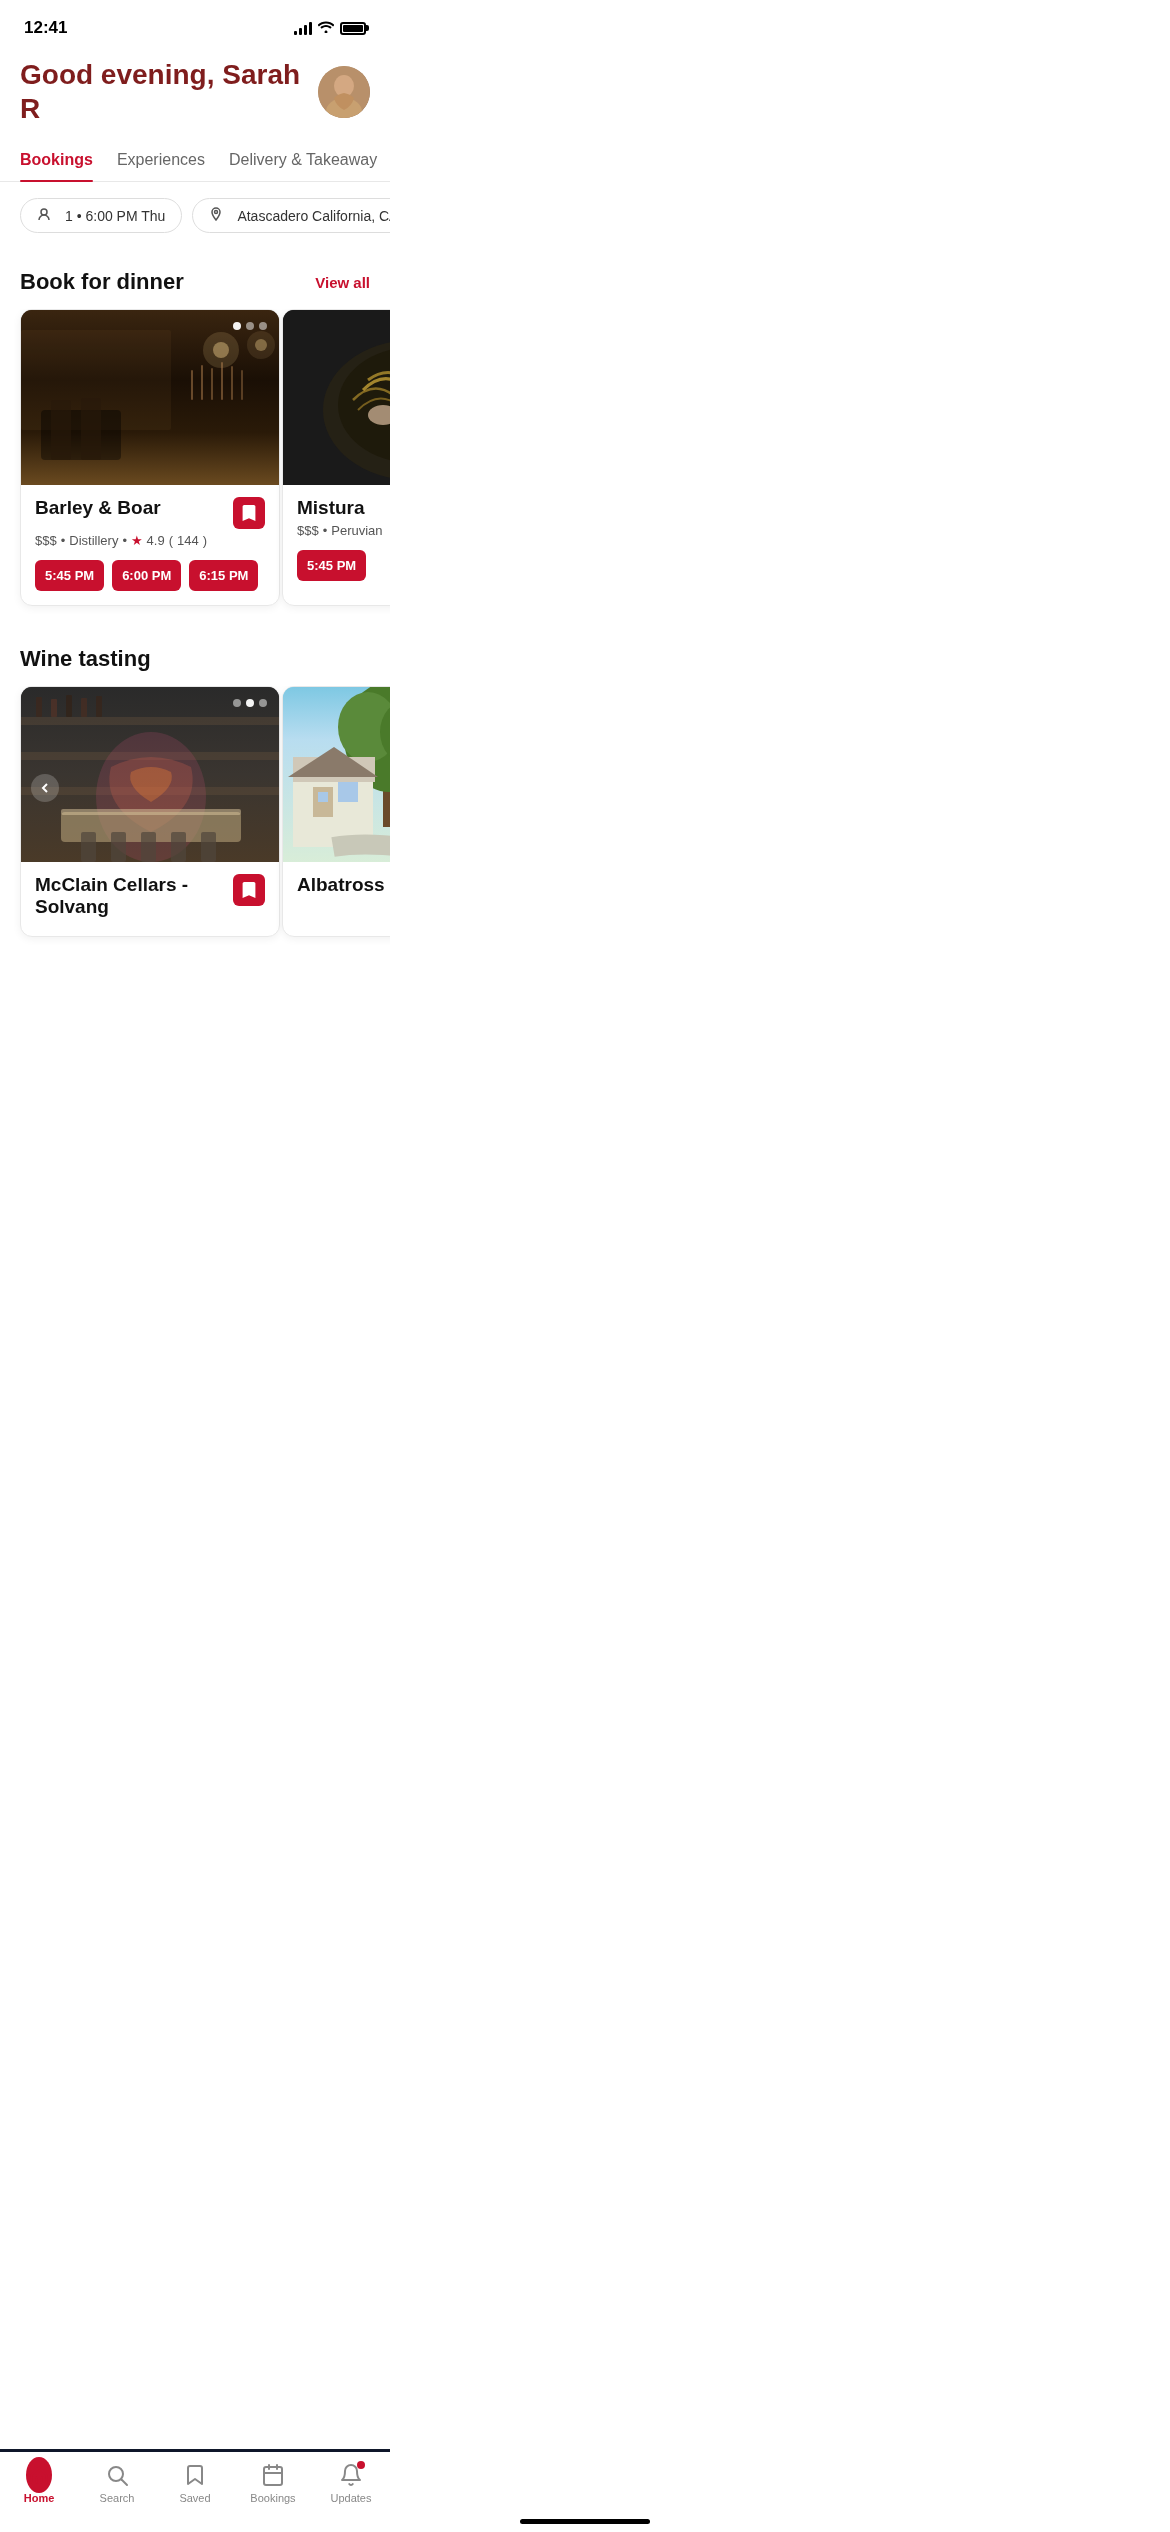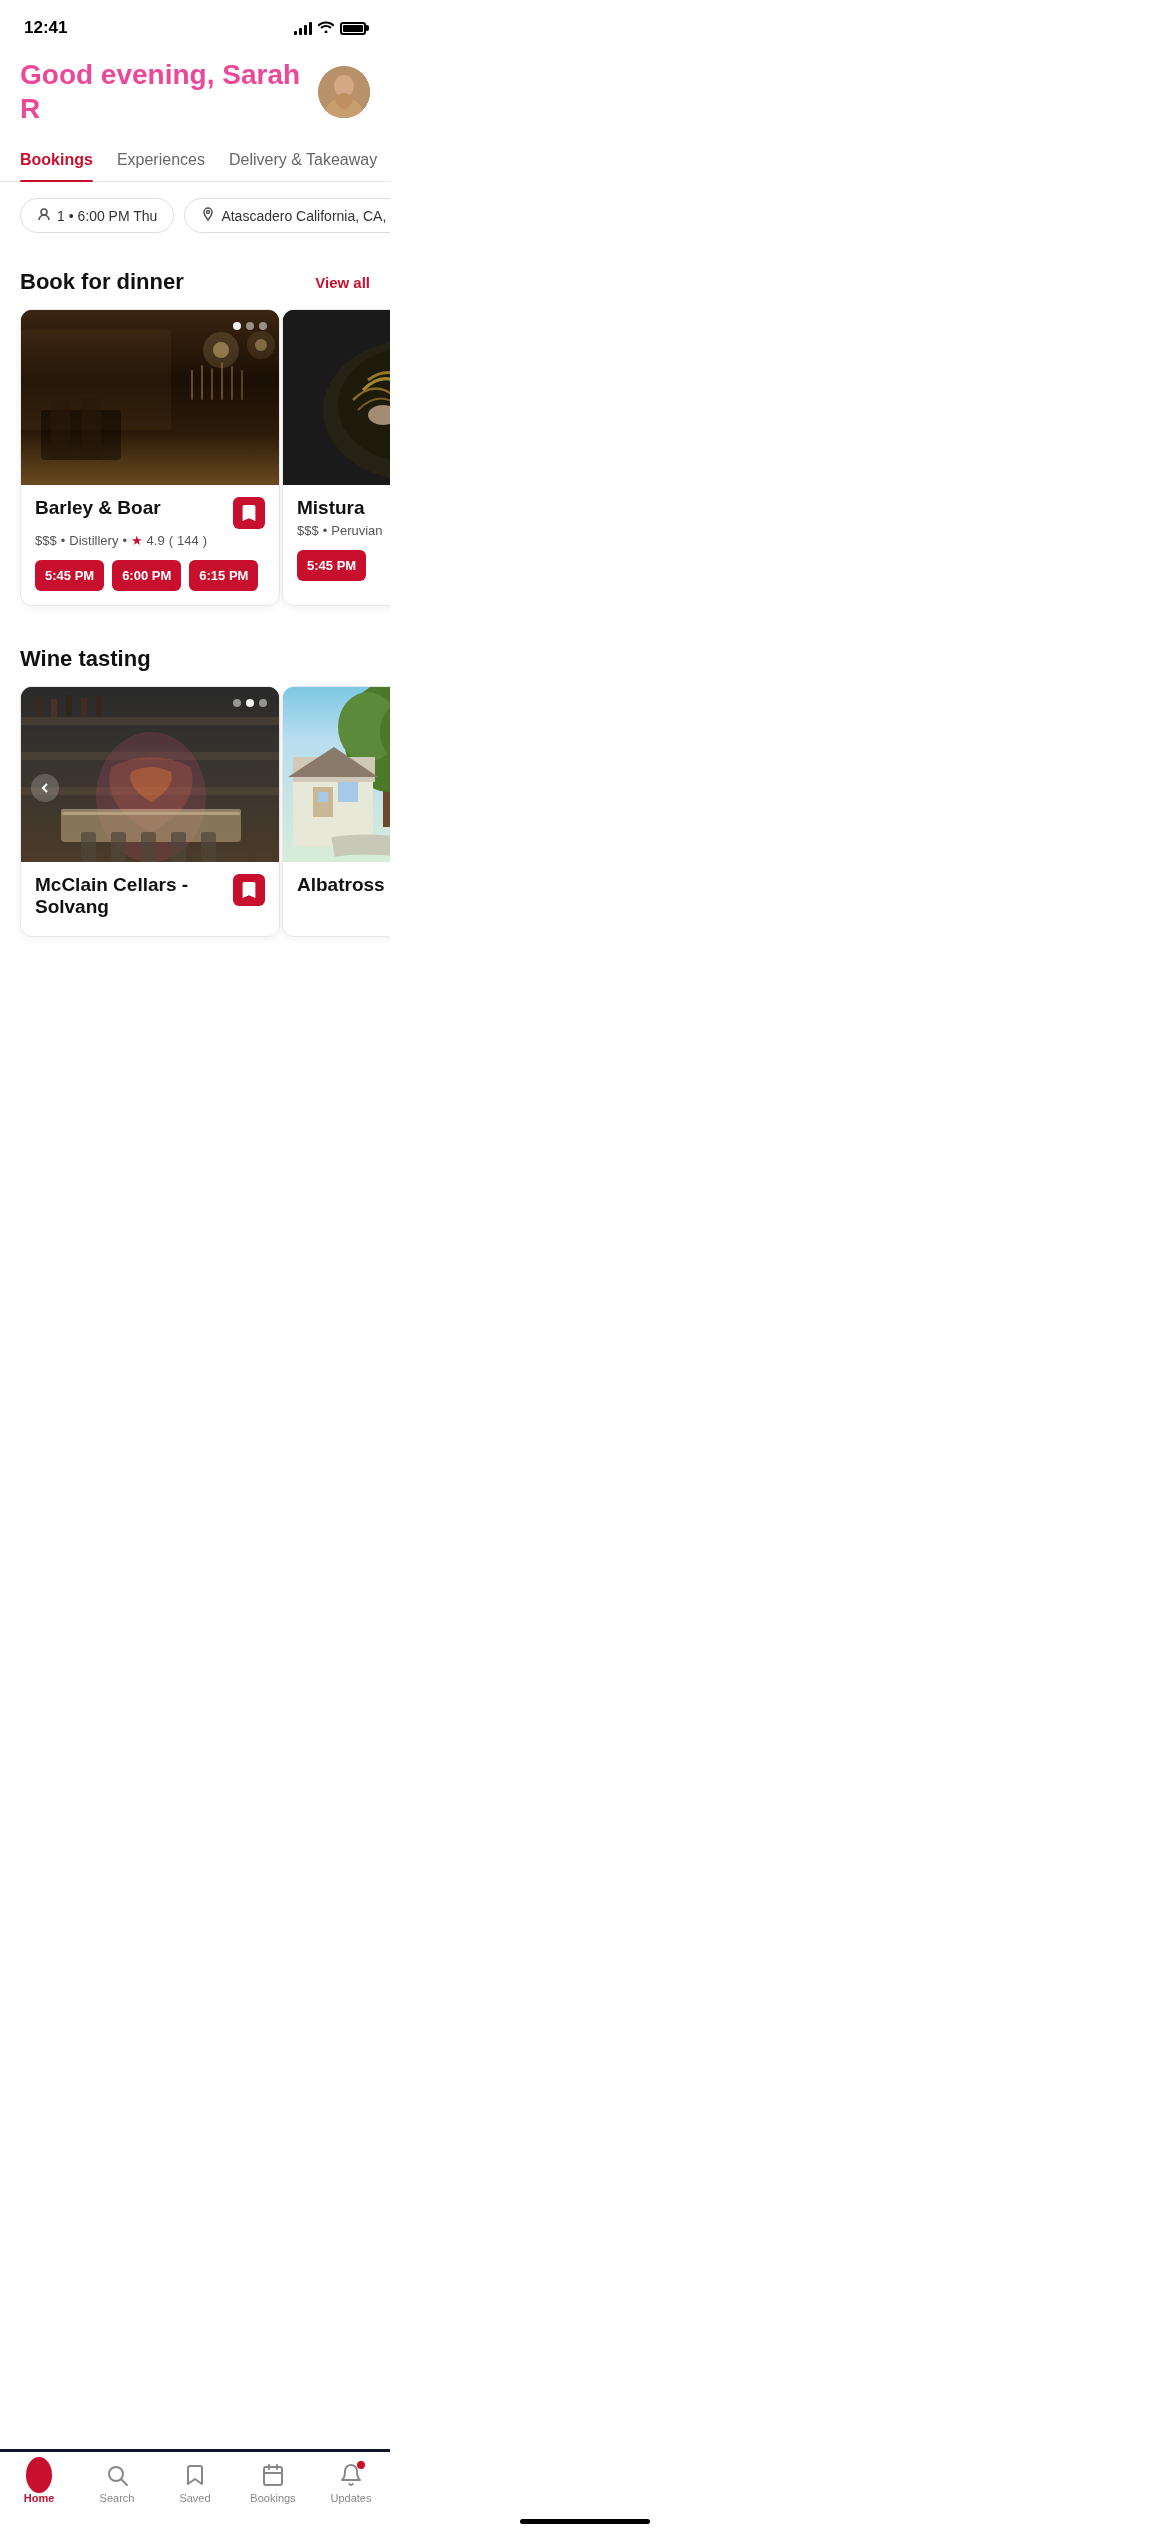--- a/index.html
+++ b/index.html
@@ -81,21 +81,21 @@
     
     .header {
       display: flex;
       justify-content: space-between;
       align-items: center;
       padding: 8px 20px 16px;
     }
     .greeting {
       font-size: 28px;
       font-weight: 700;
-      color: #ec4899;
+      color: #7f1d1d;
       line-height: 1.2;
       flex: 1;
     }
     .avatar {
       width: 52px;
       height: 52px;
       border-radius: 50%;
       overflow: hidden;
       background: #c8a882;
       flex-shrink: 0;
@@ -146,21 +146,21 @@
     .filter-pills {
       display: flex;
       padding: 16px 20px;
       gap: 10px;
       overflow-x: auto;
     }
     .filter-pills::-webkit-scrollbar { display: none; }
     .pill {
       display: flex;
       align-items: center;
-      gap: 6px;
+      gap: 14px;
       padding: 8px 16px;
       border: 1.5px solid #ddd;
       border-radius: 25px;
       font-size: 14px;
       color: #333;
       white-space: nowrap;
       cursor: pointer;
       background: #fff;
       flex-shrink: 0;
     }

